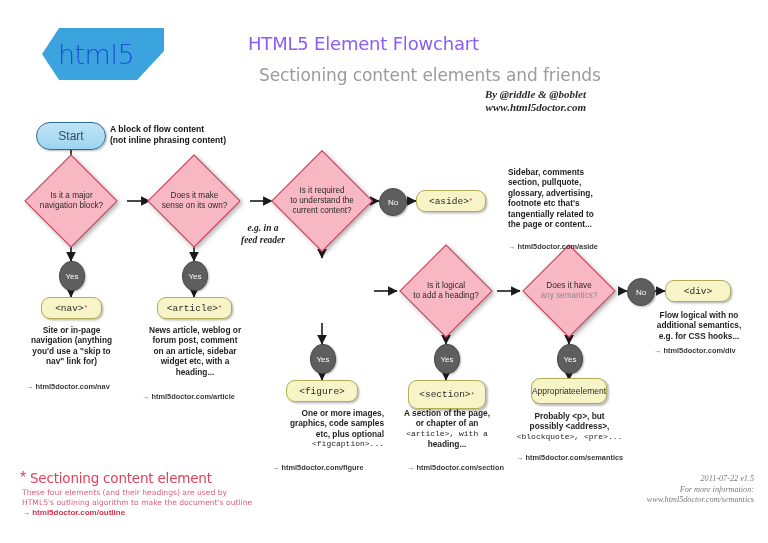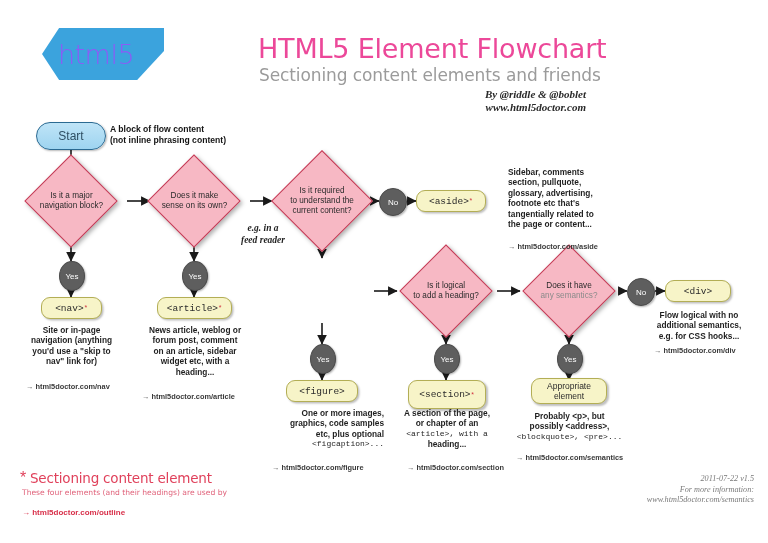--- a/index.html
+++ b/index.html
@@ -16,30 +16,30 @@
   
   .logo-wrap{position:absolute;left:42px;top:28px;width:122px;height:52px;}
   .logo-shield{
     position:absolute;left:0;top:0;width:122px;height:52px;
     background:#3ba3dd;
     clip-path:polygon(14% 0%,100% 0%,100% 44%,78% 100%,14% 100%,0% 50%);
   }
   .logo-text{
     position:absolute;left:0;top:0;width:108px;height:52px;
     display:flex;align-items:center;justify-content:center;
-    color:#8b5cf6;font-size:27px;letter-spacing:-0.5px;
+    color:#1d4ed8;font-size:27px;letter-spacing:-0.5px;
     font-family:"DejaVu Sans",sans-serif;font-weight:300;
   }
   .logo-doctor{
     position:absolute;left:172px;top:38px;
     color:#3ba3dd;font-size:27px;font-weight:400;letter-spacing:-0.3px;
   }
   .hdr-title{
-    position:absolute;left:258px;top:33px;
-    font-size:27px;color:#ec4899;font-weight:400;letter-spacing:-0.2px;
+    position:absolute;left:248px;top:33px;
+    font-size:18px;color:#8b5cf6;font-weight:400;letter-spacing:-0.2px;
     font-family:"DejaVu Sans",sans-serif;
   }
   .hdr-sub{
     position:absolute;left:259px;top:65px;
     font-size:17px;color:#9b9b9b;font-weight:400;letter-spacing:-0.1px;
     font-family:"DejaVu Sans",sans-serif;
   }
   .hdr-by{
     position:absolute;left:466px;top:88px;width:120px;text-align:right;
     font-family:"Liberation Serif","DejaVu Serif",serif;
@@ -305,21 +305,21 @@
       <span class="star">*</span>
   </div>
   <div class="caption" style="left:385px;top:408px;width:124px;">
     <div>A section of the page,</div>
     <div>or chapter of an</div>
     <div class="mono">&lt;article&gt;, with a</div>
     <div>heading...</div>
   </div>
   <div class="link" style="left:395px;top:463px;margin-left:12px;">→ html5doctor.com/section</div>
 
-  <div class="node tag-node plain" style="left:531px;top:378px;width:76px;height:26px;flex-direction:column;">
+  <div class="node tag-node plain" style="left:531px;top:378px;width:76px;height:26px;">
     <div>Appropriate</div>
     <div>element</div>
   </div>
   <div class="caption" style="left:505px;top:411px;width:129px;">
     <div>Probably &lt;p&gt;, but</div>
     <div>possibly &lt;address&gt;,</div>
     <div class="mono">&lt;blockquote&gt;, &lt;pre&gt;...</div>
   </div>
   <div class="link" style="left:516px;top:453px;">→ html5doctor.com/semantics</div>
 
@@ -330,20 +330,21 @@
     <div>Flow logical with no</div>
     <div>additional semantics,</div>
     <div>e.g. for CSS hooks...</div>
   </div>
   <div class="link" style="left:654px;top:346px;">→ html5doctor.com/div</div>
 
   <div class="foot-star">*</div>
   <div class="foot-title">Sectioning content element</div>
   <div class="foot-body">
     <div>These four elements (and their headings) are used by</div>
+    <div>HTML5's outlining algorithm to make the document's outline</div>
   </div>
   <div class="foot-link">→ html5doctor.com/outline</div>
 
   <div class="foot-right">
     <div>2011-07-22 v1.5</div>
     <div>For more information:</div>
     <div>www.html5doctor.com/semantics</div>
   </div>
 
 </div>

